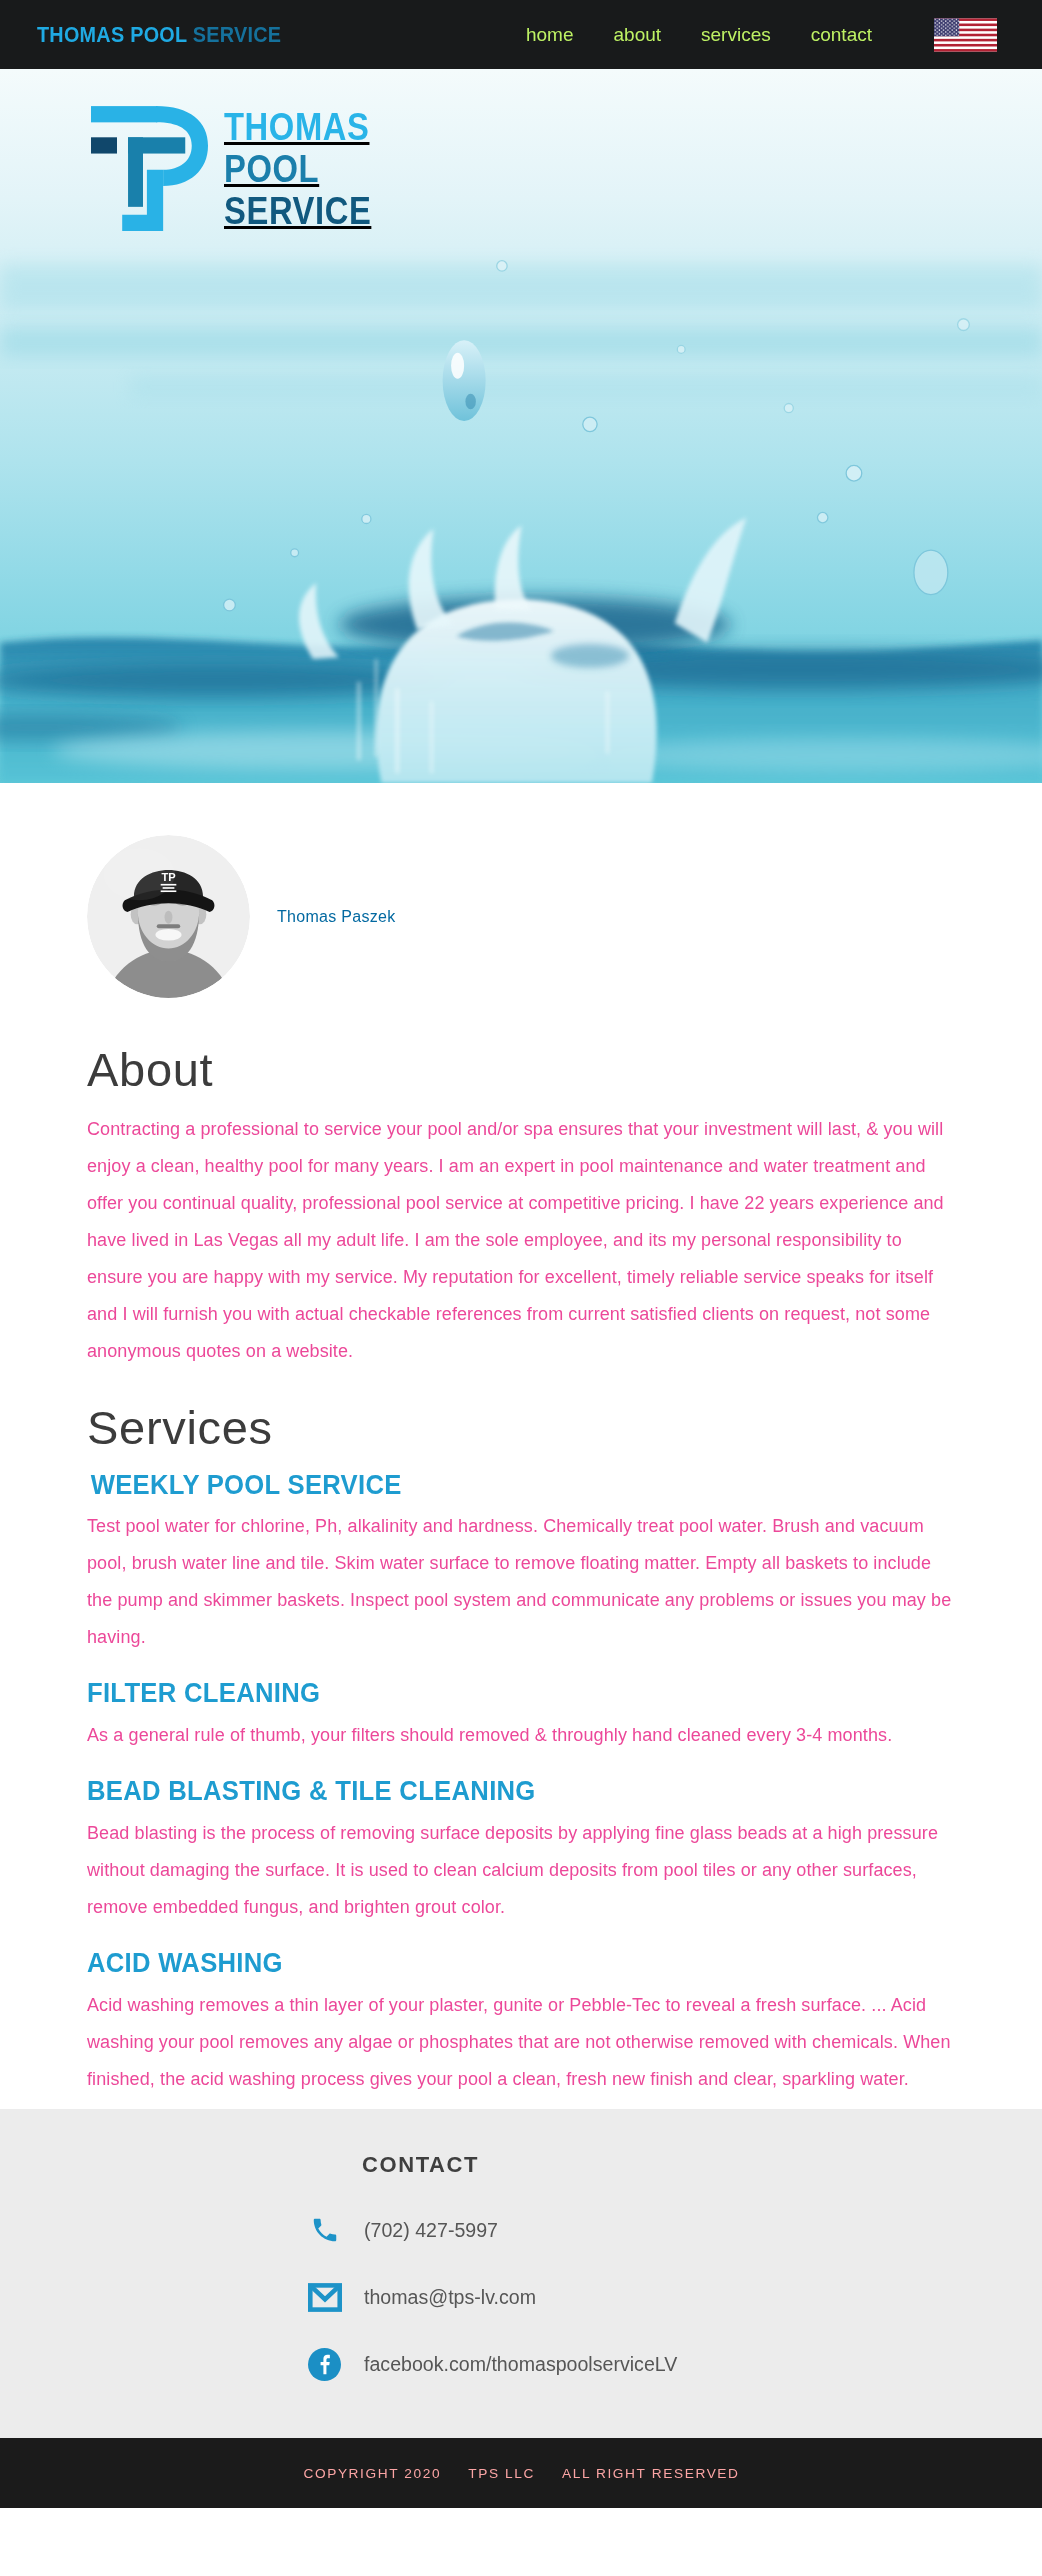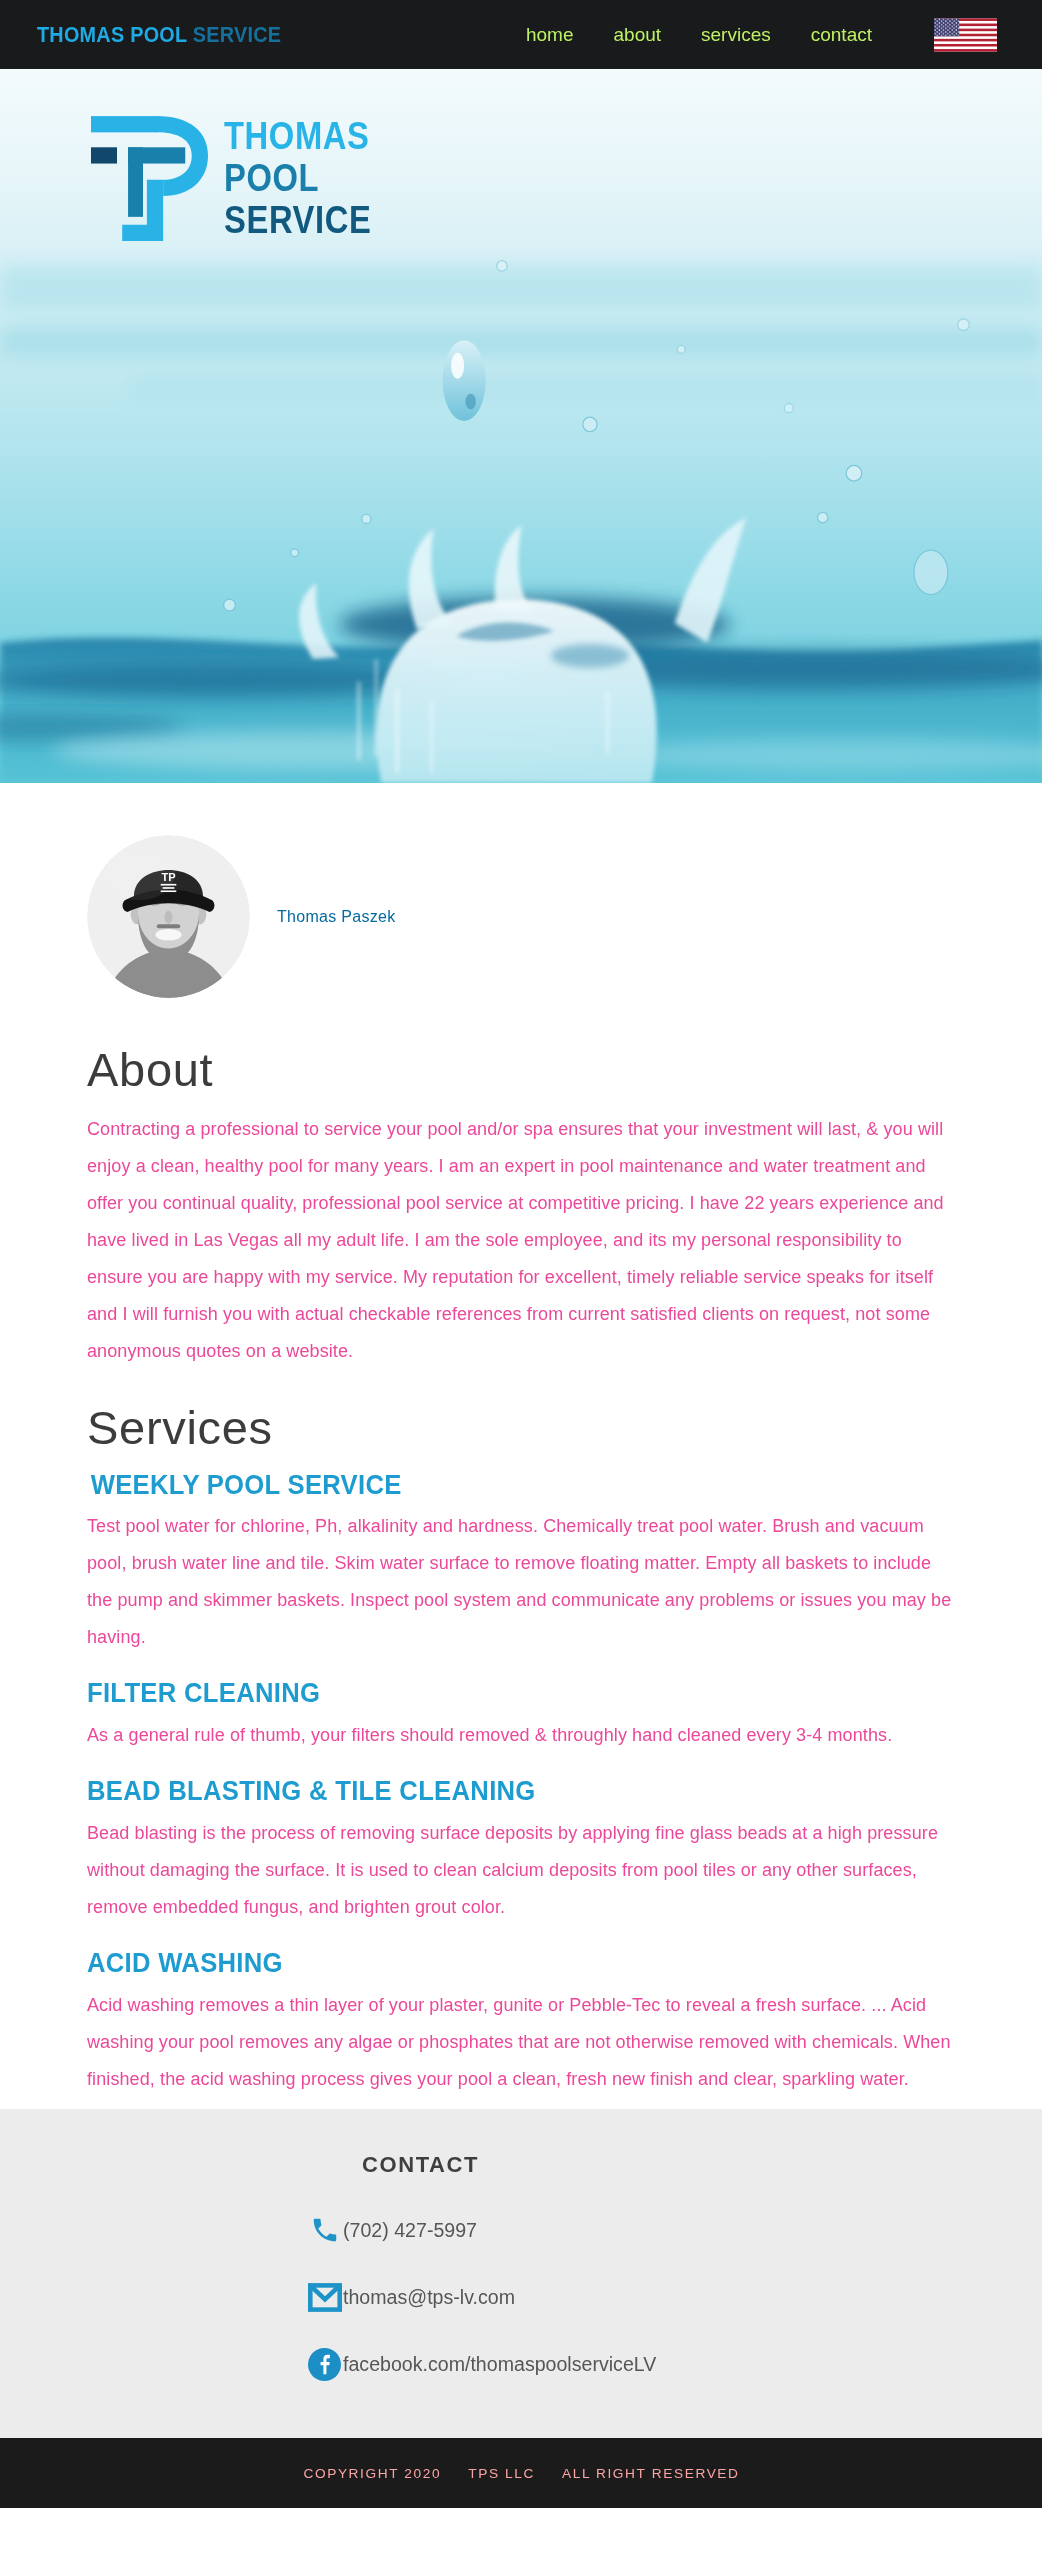--- a/index.html
+++ b/index.html
@@ -10,21 +10,21 @@
   .brand{font-size:22px;font-weight:bold;letter-spacing:0.3px;transform:scaleX(.9);transform-origin:left center;white-space:nowrap;}
   .brand .b1{color:#1faae3;}
   .brand .b2{color:#15719c;}
   .topnav{margin-left:auto;display:flex;gap:40px;align-items:center;}
   .topnav a{color:#bef264;font-size:19px;text-decoration:none;font-weight:300;}
   .flag{margin-left:62px;display:block;}
 
   
   .hero{position:relative;height:714px;overflow:hidden;}
   .hero-art{position:absolute;inset:0;width:100%;height:100%;display:block;}
-  .hero-logo{position:absolute;top:46px;left:91px;display:flex;gap:15.6px;align-items:center;}
+  .hero-logo{position:absolute;top:37px;left:91px;display:flex;gap:15.6px;align-items:flex-start;text-decoration:underline;}
   .hero-logo .mark{flex:0 0 auto;}
   .logo-lines{display:flex;flex-direction:column;}
   .logo-lines span{font-size:39px;line-height:42px;font-weight:bold;letter-spacing:0.7px;transform:scaleX(.84);transform-origin:left center;white-space:nowrap;}
   .ll1{color:#29b4e8;}
   .ll2{color:#1b7fab;}
   .ll3{color:#11597f;}
 
   
   .main{background:#fff;padding:52px 87px 11.7px 87px;box-sizing:border-box;}
   .profile-row{display:flex;align-items:center;gap:27px;margin-bottom:44px;}
@@ -34,21 +34,21 @@
   h1.sec{font-size:47px;font-weight:300;color:#3c3c3c;margin:0 0 14.3px 0;letter-spacing:0.7px;}
   h1.services{margin-top:30px;}
   .para{font-size:18px;line-height:37px;color:#ec4899;font-weight:300;letter-spacing:0.1px;margin:0;}
   .svc-title{font-size:27px;line-height:31px;font-weight:800;color:#1e9cd0;letter-spacing:0.3px;margin:22px 0 7.8px 0;transform:scaleX(.95);transform-origin:left center;}
   .svc-title.first{margin-top:11.7px;padding-left:3.9px;}
 
   
   .contact{background:#ececec;height:329px;box-sizing:border-box;padding-top:43px;}
   .contact-inner{margin-left:306px;}
   .contact-heading{font-size:22px;font-weight:bold;color:#3f3f3f;letter-spacing:1.6px;margin:0 0 33px 56px;}
-  .c-row{display:flex;align-items:center;margin-bottom:29px;height:38px;}
+  .c-row{display:flex;align-items:center;gap:21px;margin-bottom:29px;height:38px;}
   .c-row .icon{width:37px;display:flex;justify-content:center;align-items:center;flex:0 0 auto;}
   .c-row .c-text{font-size:19.6px;color:#565656;font-weight:300;text-decoration:none;}
 
   
   .footer{height:70px;background:#1b1b1b;display:flex;align-items:center;justify-content:center;gap:27px;}
   .footer span{color:#fca5a5;font-size:13.7px;letter-spacing:1.6px;font-weight:300;}
 </style>
 </head>
 <body>
 

